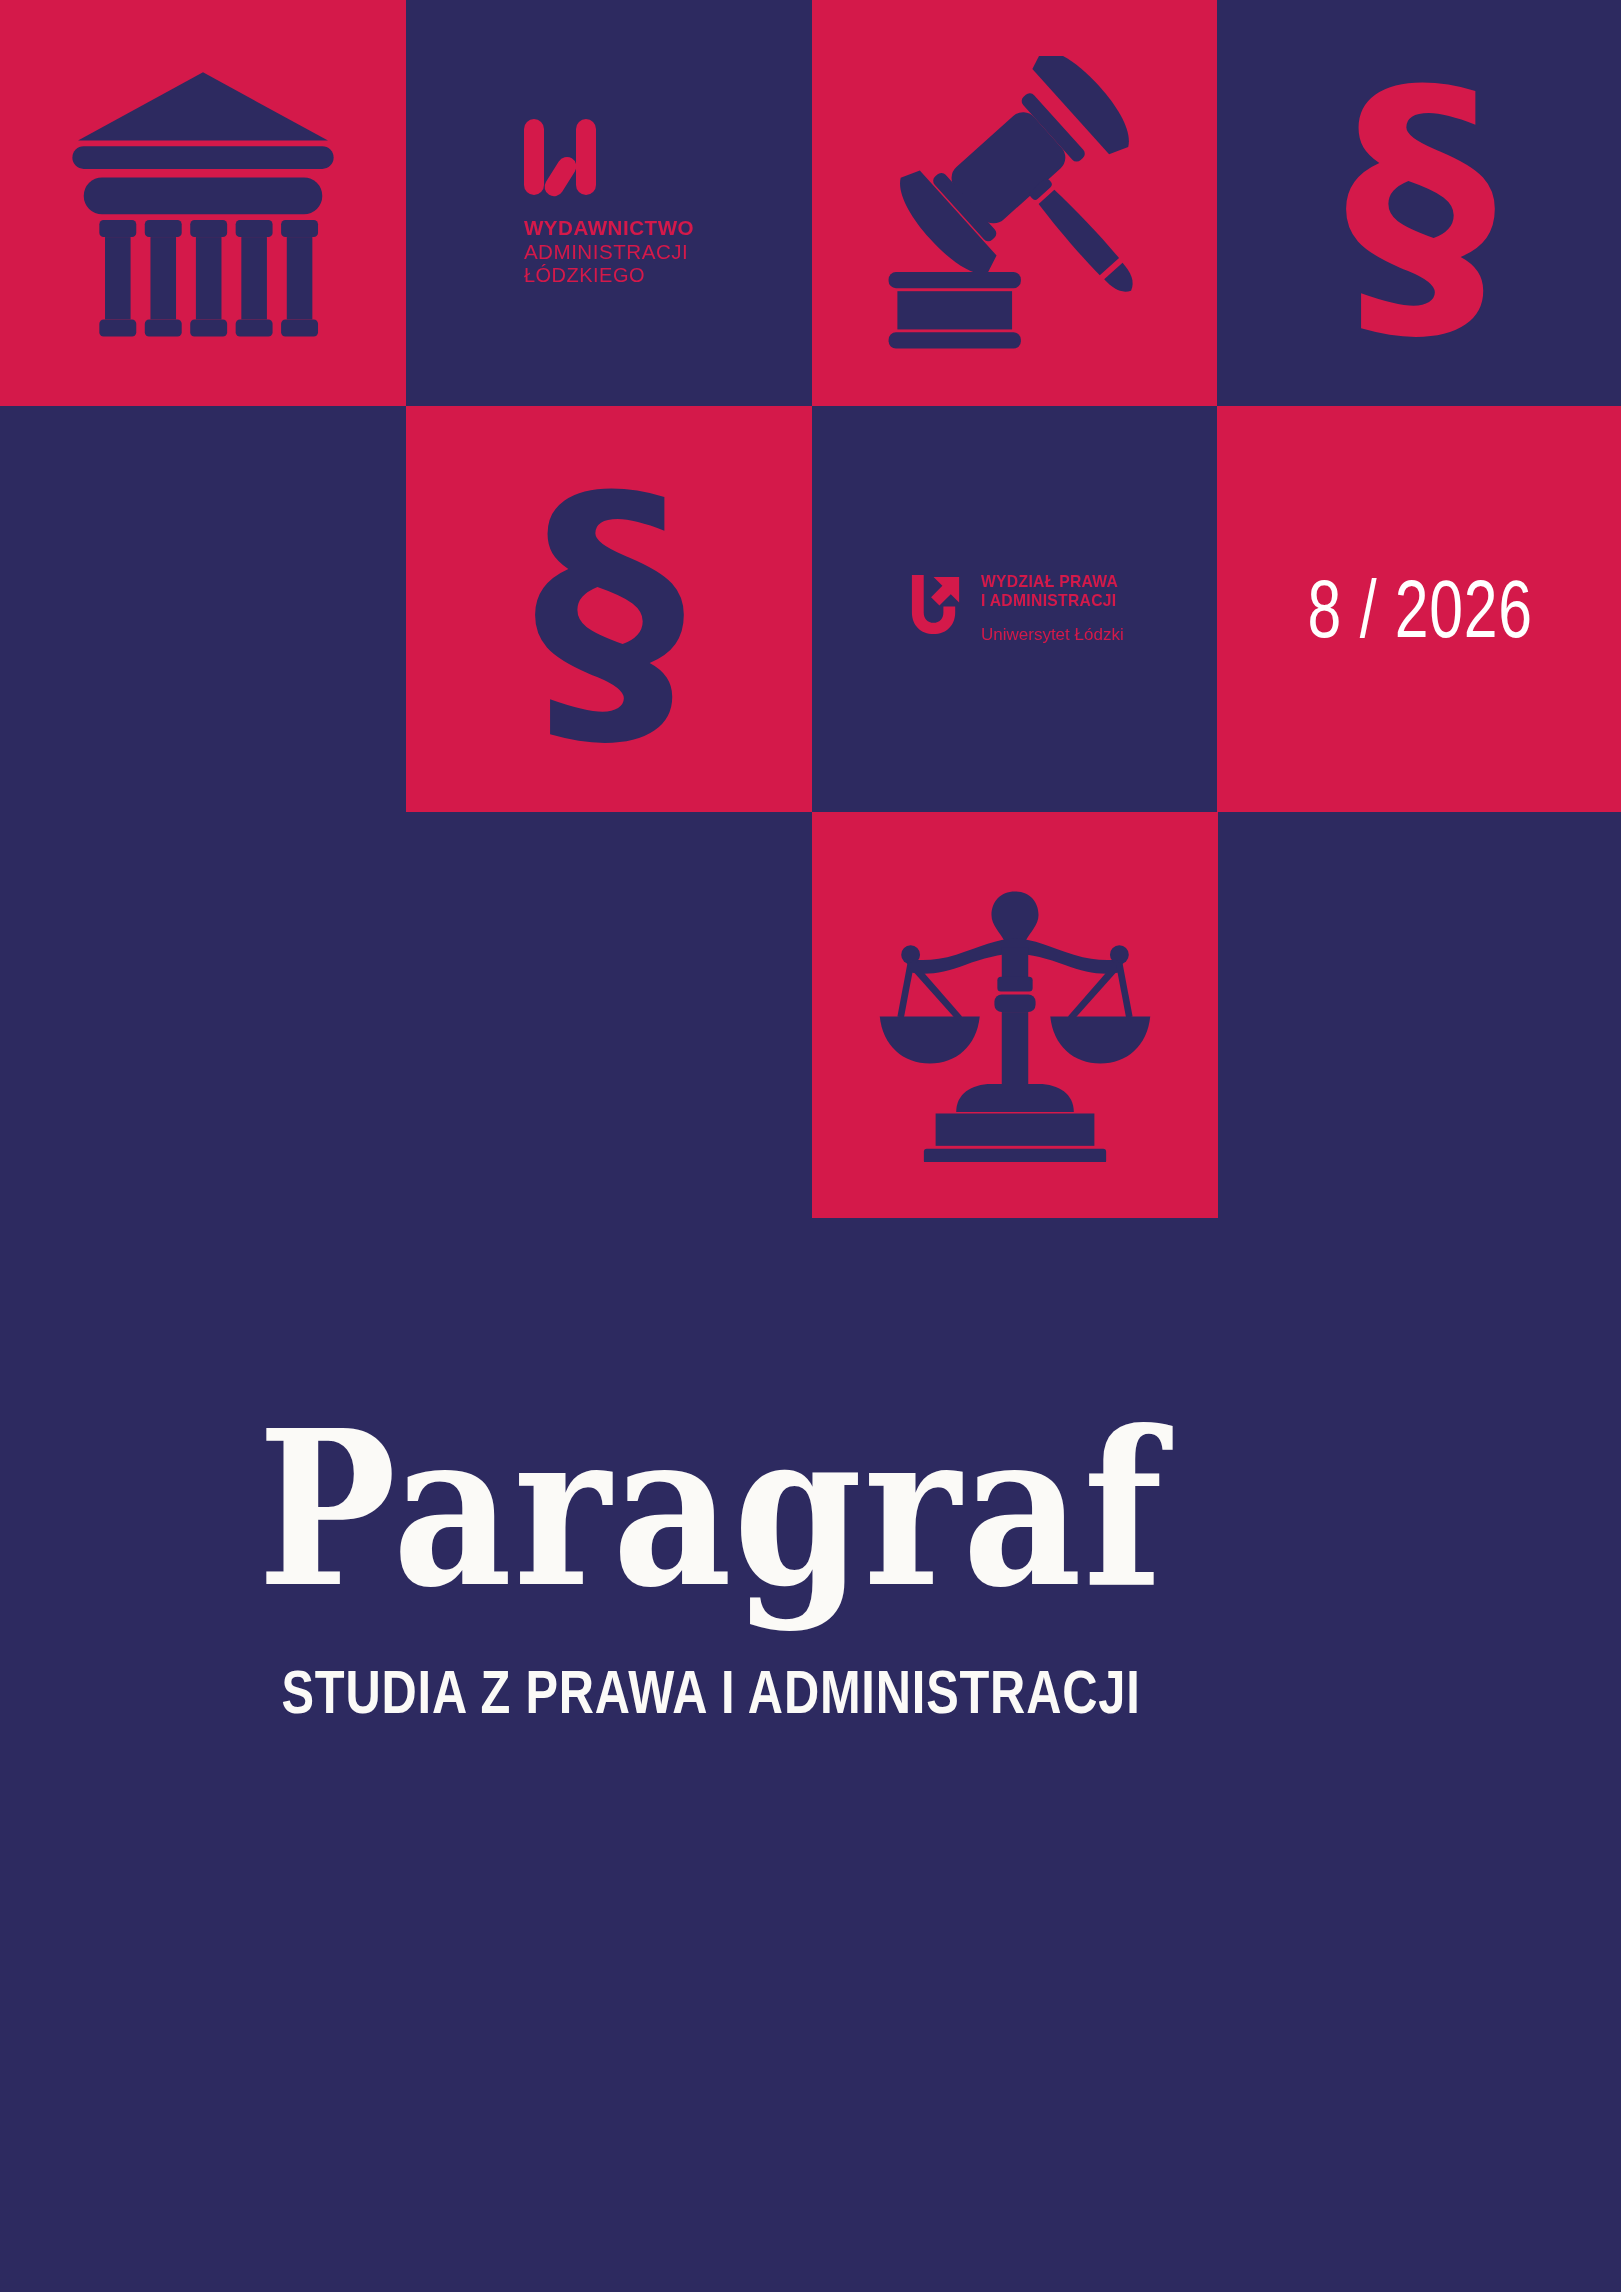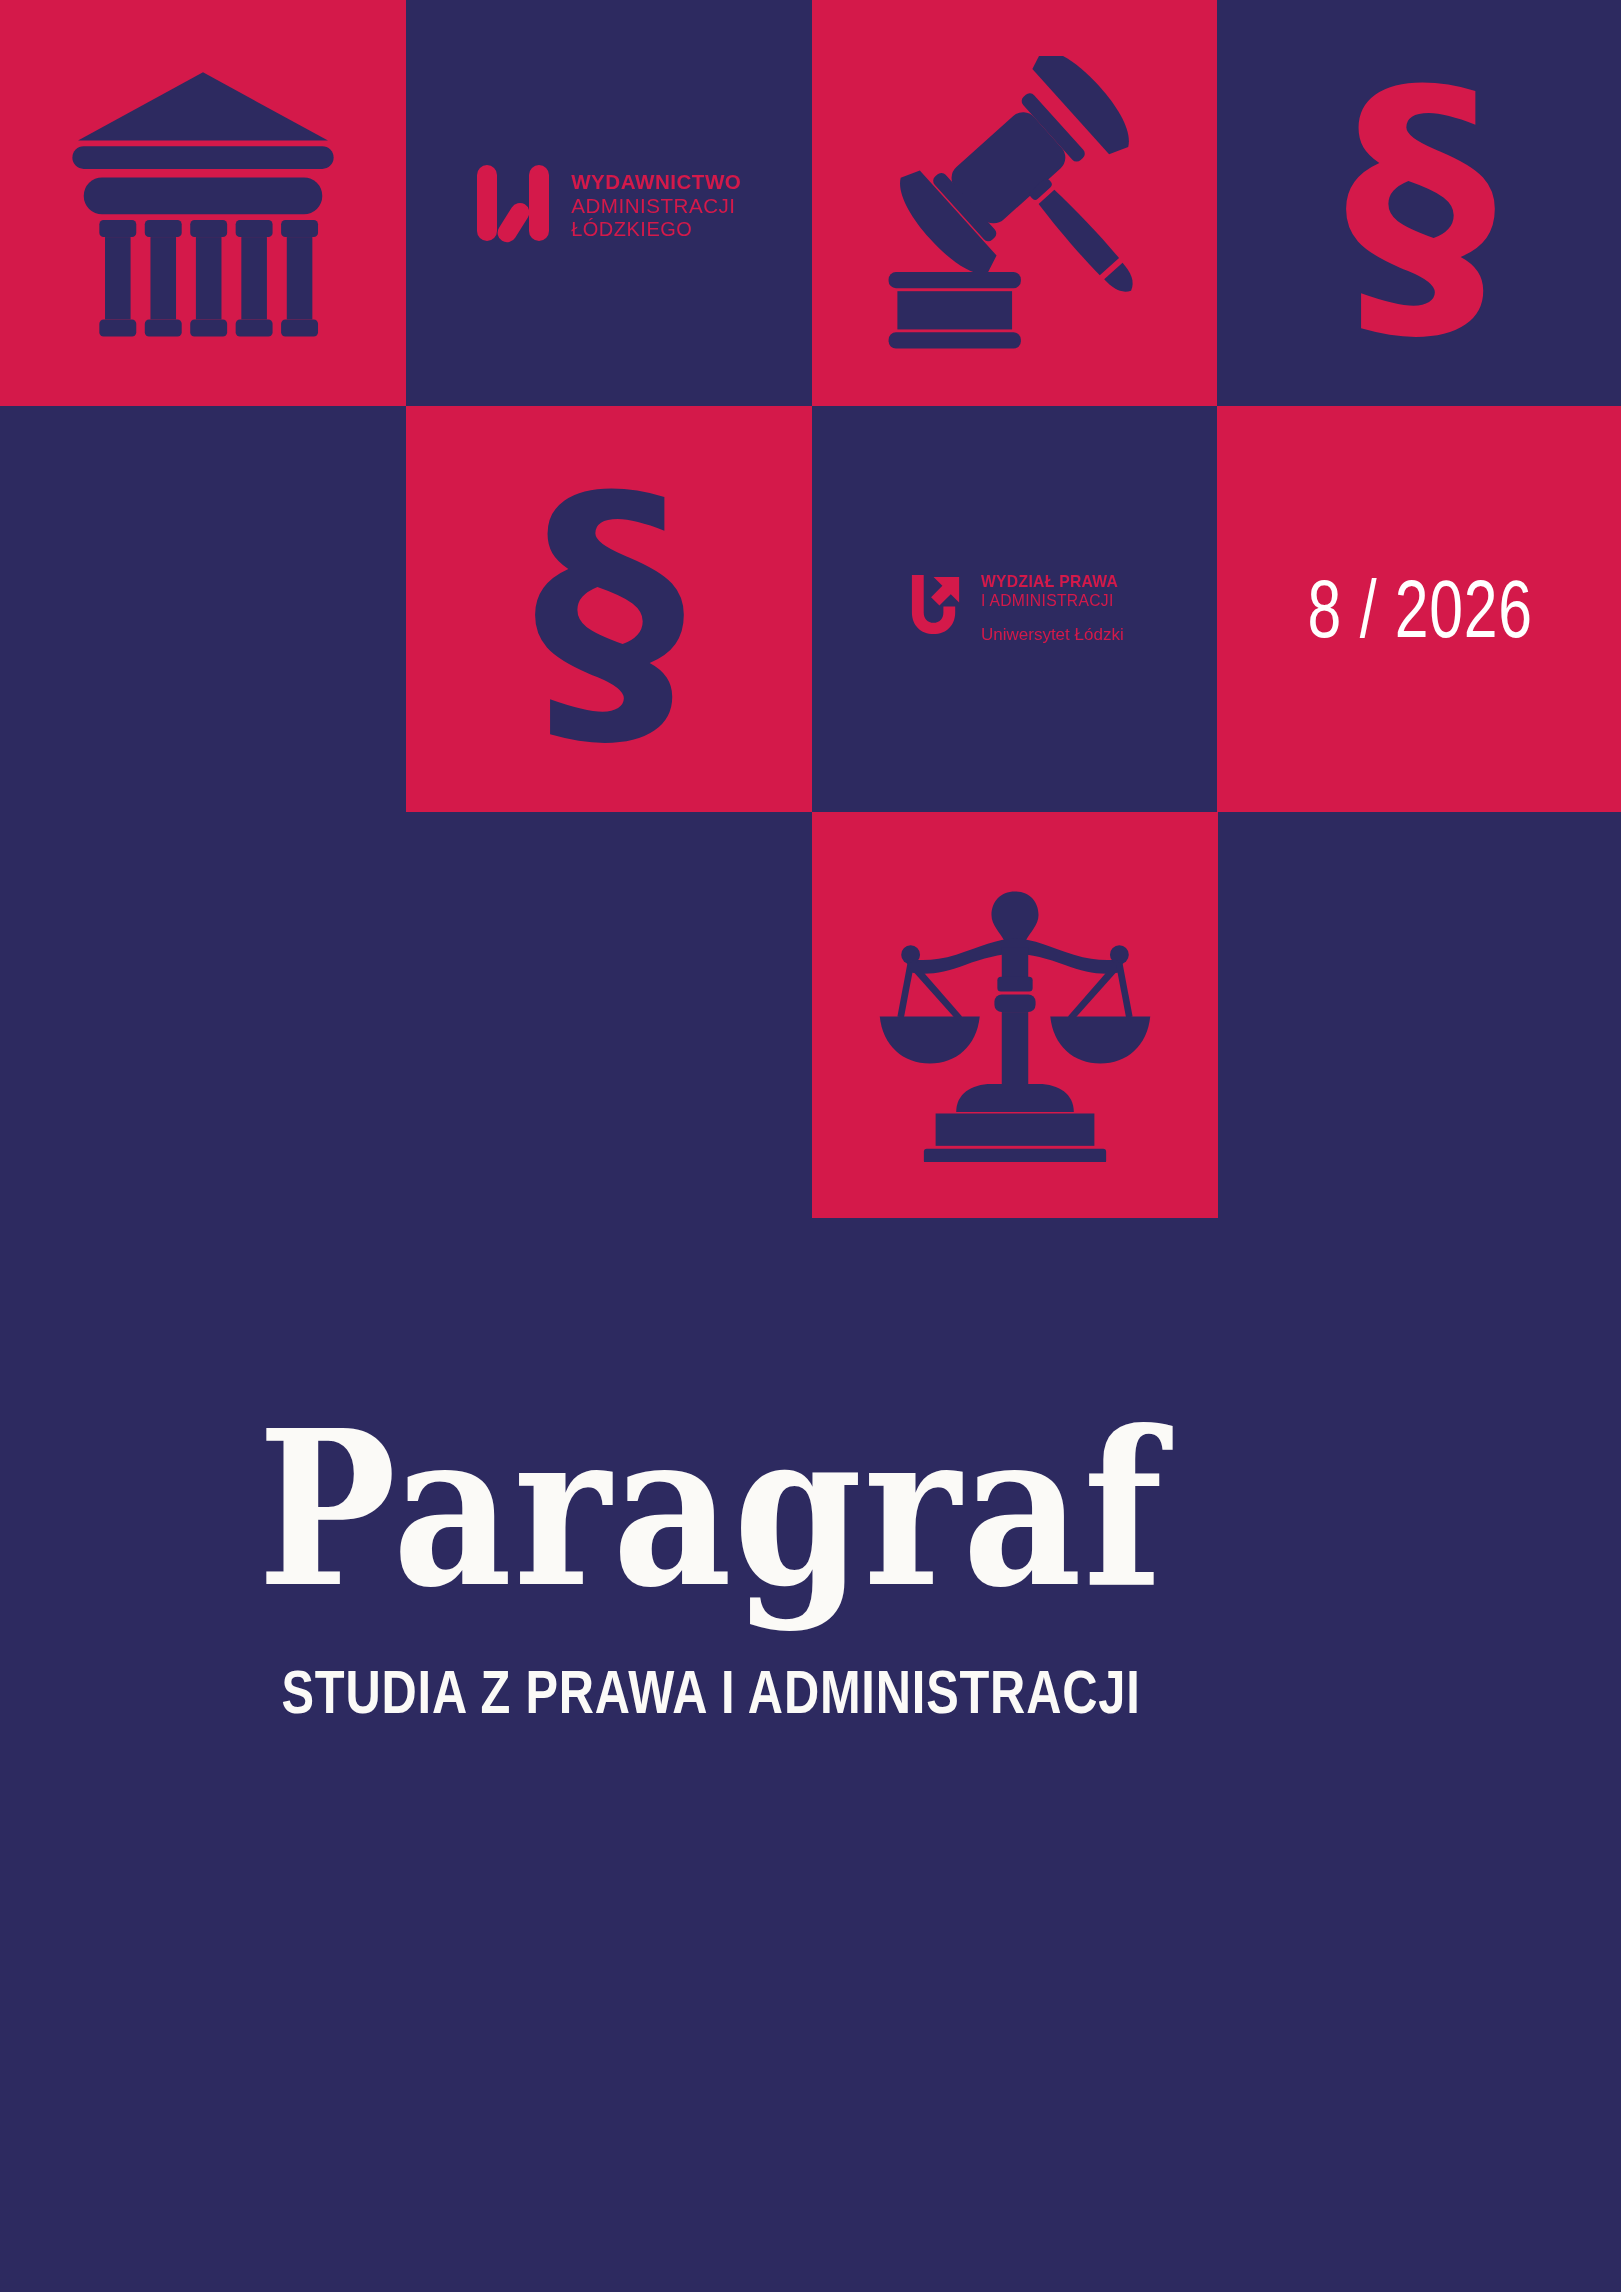--- a/index.html
+++ b/index.html
@@ -37,21 +37,21 @@
     color:#ffffff;
     font-family:"Liberation Sans", sans-serif;
     font-weight:normal;
     font-size:82px;
     letter-spacing:1px;
     transform:scaleX(0.74);
     white-space:nowrap;
   }
 
   
-  .pub-logo { display:flex; align-items:flex-end; gap:21.6px; }
+  .pub-logo { display:flex; align-items:flex-start; gap:21.6px;flex-direction:column; }
   .pub-mark { position:relative; width:73px; height:76px; flex:0 0 auto; }
   .pub-mark i {
     position:absolute; background:#d4194a; border-radius:10.8px; display:block;
   }
   .pub-mark .b1 { left:0;  top:0;  width:20.6px; height:76px; }
   .pub-mark .b2 { left:27.4px; top:36px; width:18.6px; height:43px;
                   transform:rotate(32deg); transform-origin:50% 50%; }
   .pub-mark .b3 { left:52px; top:0;  width:20.6px; height:76px; }
   .pub-text {
     color:#d4194a; line-height:1.16; letter-spacing:0.5px;
@@ -59,21 +59,21 @@
   }
   .pub-text .l1 { font-size:20.6px; font-weight:bold; }
   .pub-text .l2 { font-size:20.6px; font-weight:normal; }
   .pub-text .l3 { font-size:20px; font-weight:normal; }
 
   
   .fac-logo { display:flex; align-items:flex-start; gap:13.7px; }
   .fac-mark { width:61px; height:65px; flex:0 0 auto; }
   .fac-text { color:#d4194a; line-height:1.2; font-family:"Liberation Sans", sans-serif; }
   .fac-text .f1 { font-size:15.7px; font-weight:bold; letter-spacing:0.3px; }
-  .fac-text .f2 { font-size:15.7px; font-weight:normal; letter-spacing:0.3px; }
+  .fac-text .f2 { font-size:15.7px; font-weight:bold; letter-spacing:0.3px; }
   .fac-text .f3 { font-size:17px; font-weight:normal; margin-top:14px; }
 
   
   #titleblock {
     position:absolute; left:0; top:1402px; width:1422px;
     text-align:center;
   }
   #maintitle {
     color:#fbfaf7;
     font-family:"DejaVu Serif", serif;

